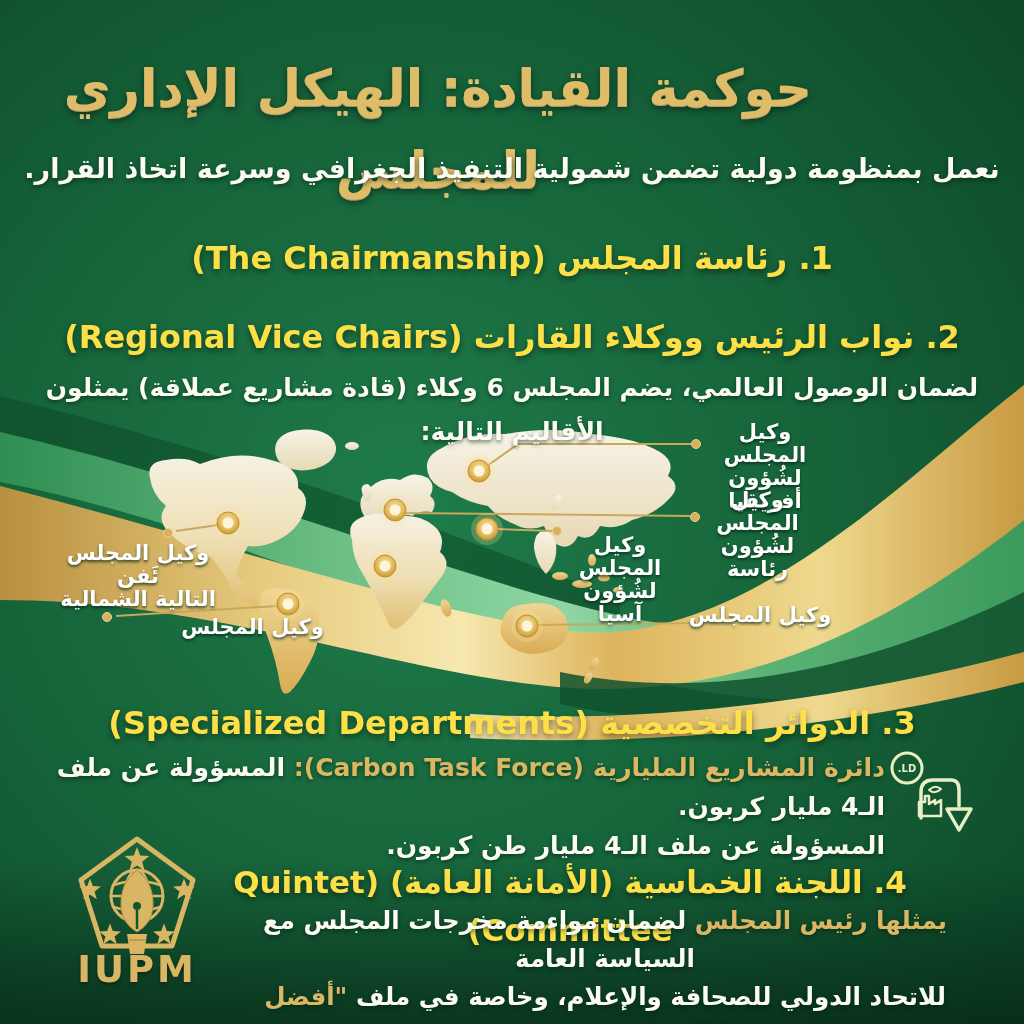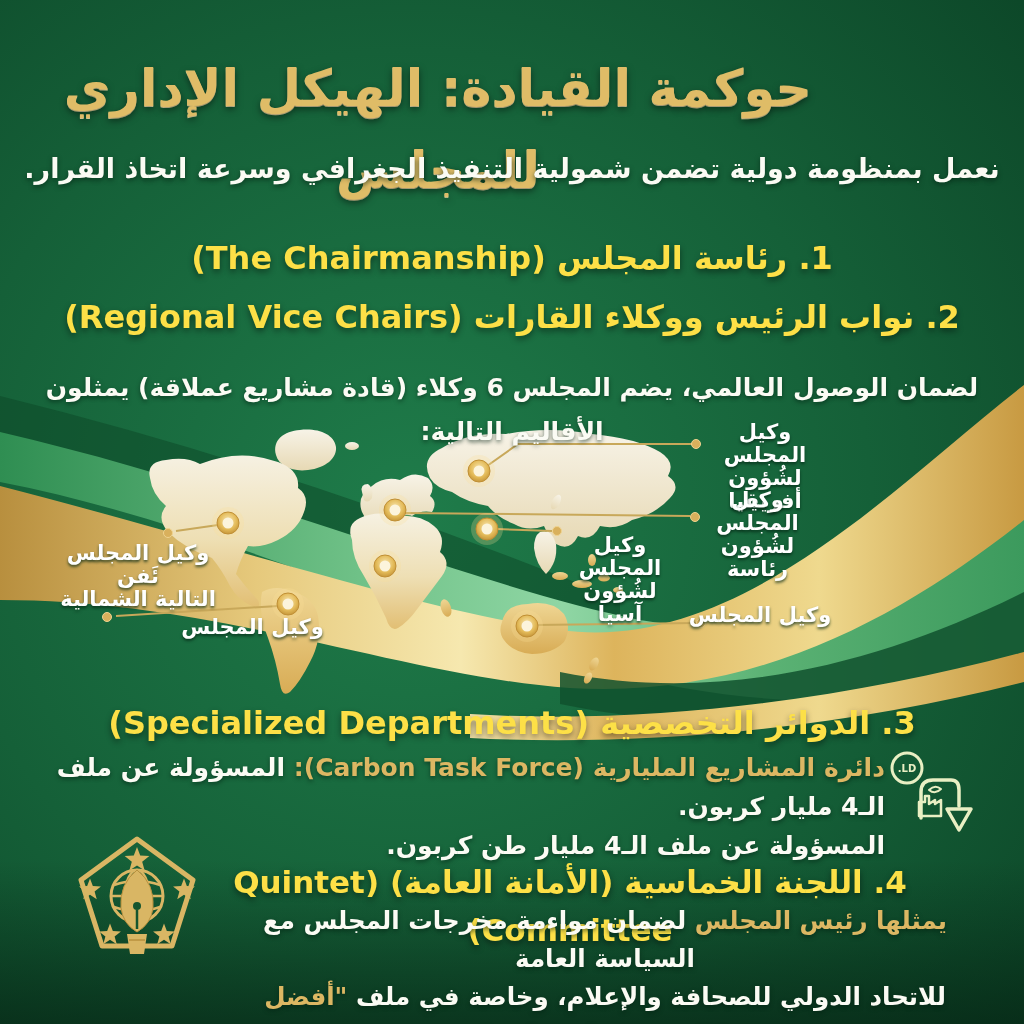--- a/index.html
+++ b/index.html
@@ -17,21 +17,21 @@
     color:#DFBC67;text-shadow:0 3px 7px rgba(0,0,0,.5), 0 1px 0 #f4e2a8;
   }
   .subtitle{
     top:146px;left:0;width:1024px;font-size:27px;font-weight:bold;line-height:46px;
     color:#FBFBF4;text-shadow:0 2px 5px rgba(4,34,18,.65);
   }
   .heading{
     left:0;width:1024px;font-size:32px;font-weight:bold;line-height:50px;
     color:#fde047;text-shadow:0 3px 6px rgba(0,0,0,.45);
   }
-  .h1{top:233px;} .h2{top:292px;} .h3{top:698px;}
+  .h1{top:233px;} .h2{top:312px;} .h3{top:698px;}
   .h4{top:858px;left:225px;width:690px;font-size:31px;line-height:48px;}
   .body-line{
     font-size:25px;font-weight:bold;line-height:44px;
     color:#FBFBF4;text-shadow:0 2px 4px rgba(4,34,18,.6);
   }
   .s2body{top:366px;left:0;width:1024px;}
   .s3body{top:748px;left:40px;width:845px;text-align:right;line-height:39px;}
   .s4body{top:902px;left:250px;width:710px;text-align:center;font-size:24.5px;line-height:38px;}
   .maplabel{
     z-index:2;font-size:21px;font-weight:bold;line-height:23px;color:#FFFFFF;
@@ -283,14 +283,15 @@
       </g>
       <g>
         <path d="M85,34 Q103,48 101,72 Q99,88 85,96 Q71,88 69,72 Q67,48 85,34 Z" fill="#D9B664" stroke="#B8913E" stroke-width="1"></path>
         <circle cx="85" cy="70" r="4" fill="#14552F"></circle>
         <path d="M85,74 L85,93" stroke="#14552F" stroke-width="2.5"></path>
         <path d="M75,98 L95,98 L92,118 L78,118 Z" fill="#D9B664"></path>
         <path d="M77,104 L93,104" stroke="#B8913E" stroke-width="1.5"></path>
       </g>
     </g>
   </svg>
+  <div class="txt logo-text">IUPM</div>
 
 </div>
 
 </body></html>

